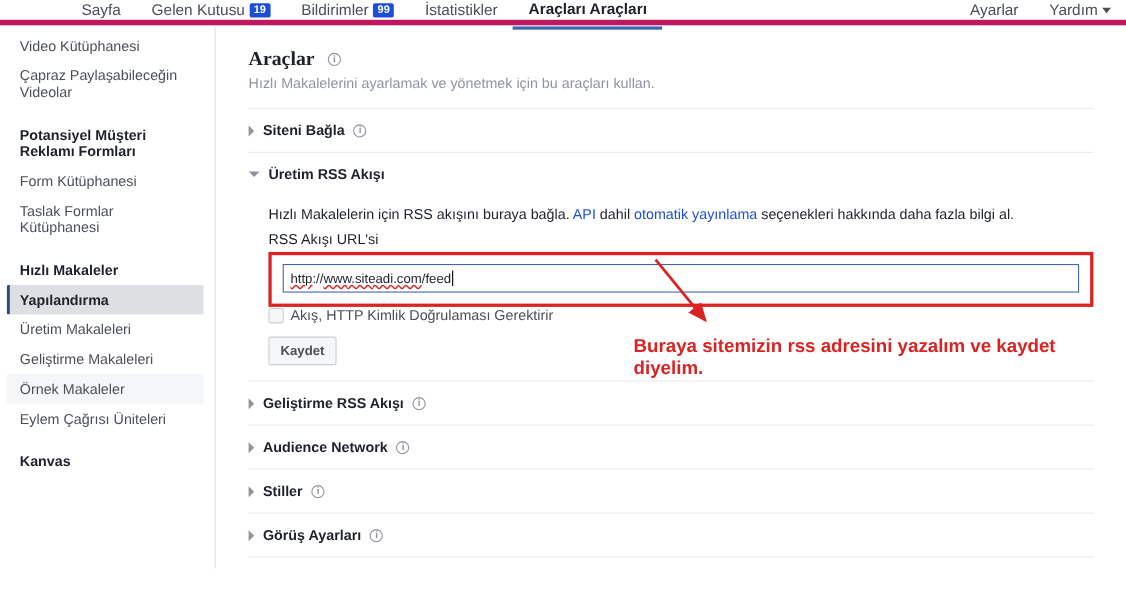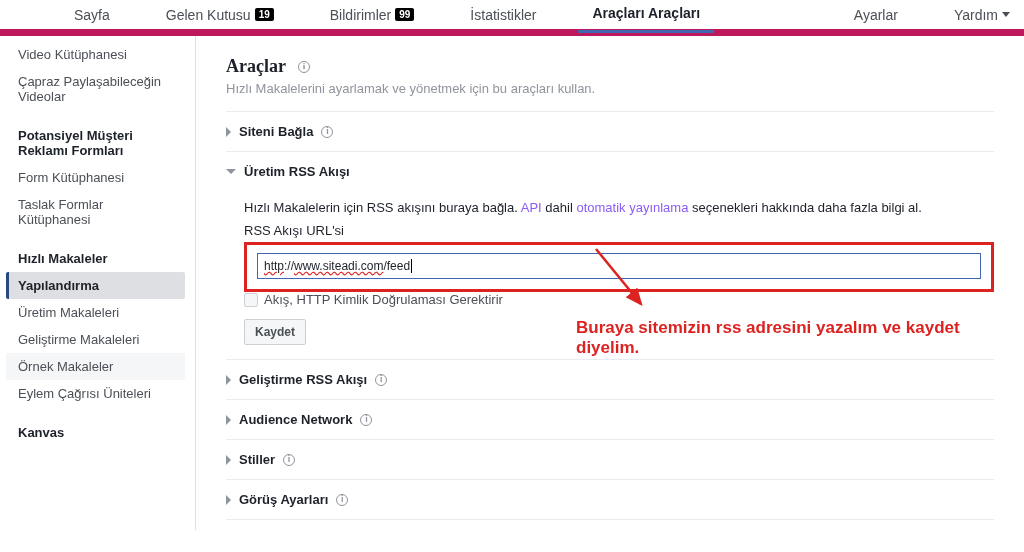--- a/index.html
+++ b/index.html
@@ -10,42 +10,41 @@
     background: #fff;
     width: 1024px;
     overflow: hidden;
   }
   a { text-decoration: none; }
 
   
   .top-tabs {
     display: flex;
     align-items: center;
-    border-bottom: 7px solid #be185d;
+    border-bottom: 5px solid #be185d;
     padding-left: 60px;
-    height: 36px;
-    gap: 28px;
+    height: 23px;
   }
   .top-tabs .tab {
     padding: 0 14px;
     height: 36px;
     display: flex;
     align-items: center;
     color: #4b4f56;
     font-size: 14px;
     cursor: pointer;
   }
   .top-tabs .tab.active {
     font-weight: bold;
     color: #1d2129;
     border-bottom: 3px solid #4267b2;
   }
   .top-tabs .spacer { flex: 1; }
   .badge {
-    background: #000000;
+    background: #1d4ed8;
     color: #fff;
     border-radius: 2px;
     font-size: 10px;
     padding: 1px 4px;
     margin-left: 4px;
     font-weight: bold;
   }
   .caret-down {
     display: inline-block;
     width: 0; height: 0;
@@ -154,21 +153,21 @@
 
   .acc-body {
     padding: 8px 0 14px 18px;
     border-bottom: 1px solid #e9ebee;
   }
   .acc-body .desc {
     font-size: 13px;
     color: #1d2129;
     line-height: 1.4;
   }
-  .acc-body .desc a { color: #8b5cf6; }
+  .acc-body .desc a { color: #1d4ed8; }
   .acc-body .field-label {
     font-size: 13px;
     margin-top: 6px;
   }
 
   .highlight-box {
     border: 3px solid #d22;
     padding: 8px 10px 10px 10px;
     margin-top: 4px;
     position: relative;

